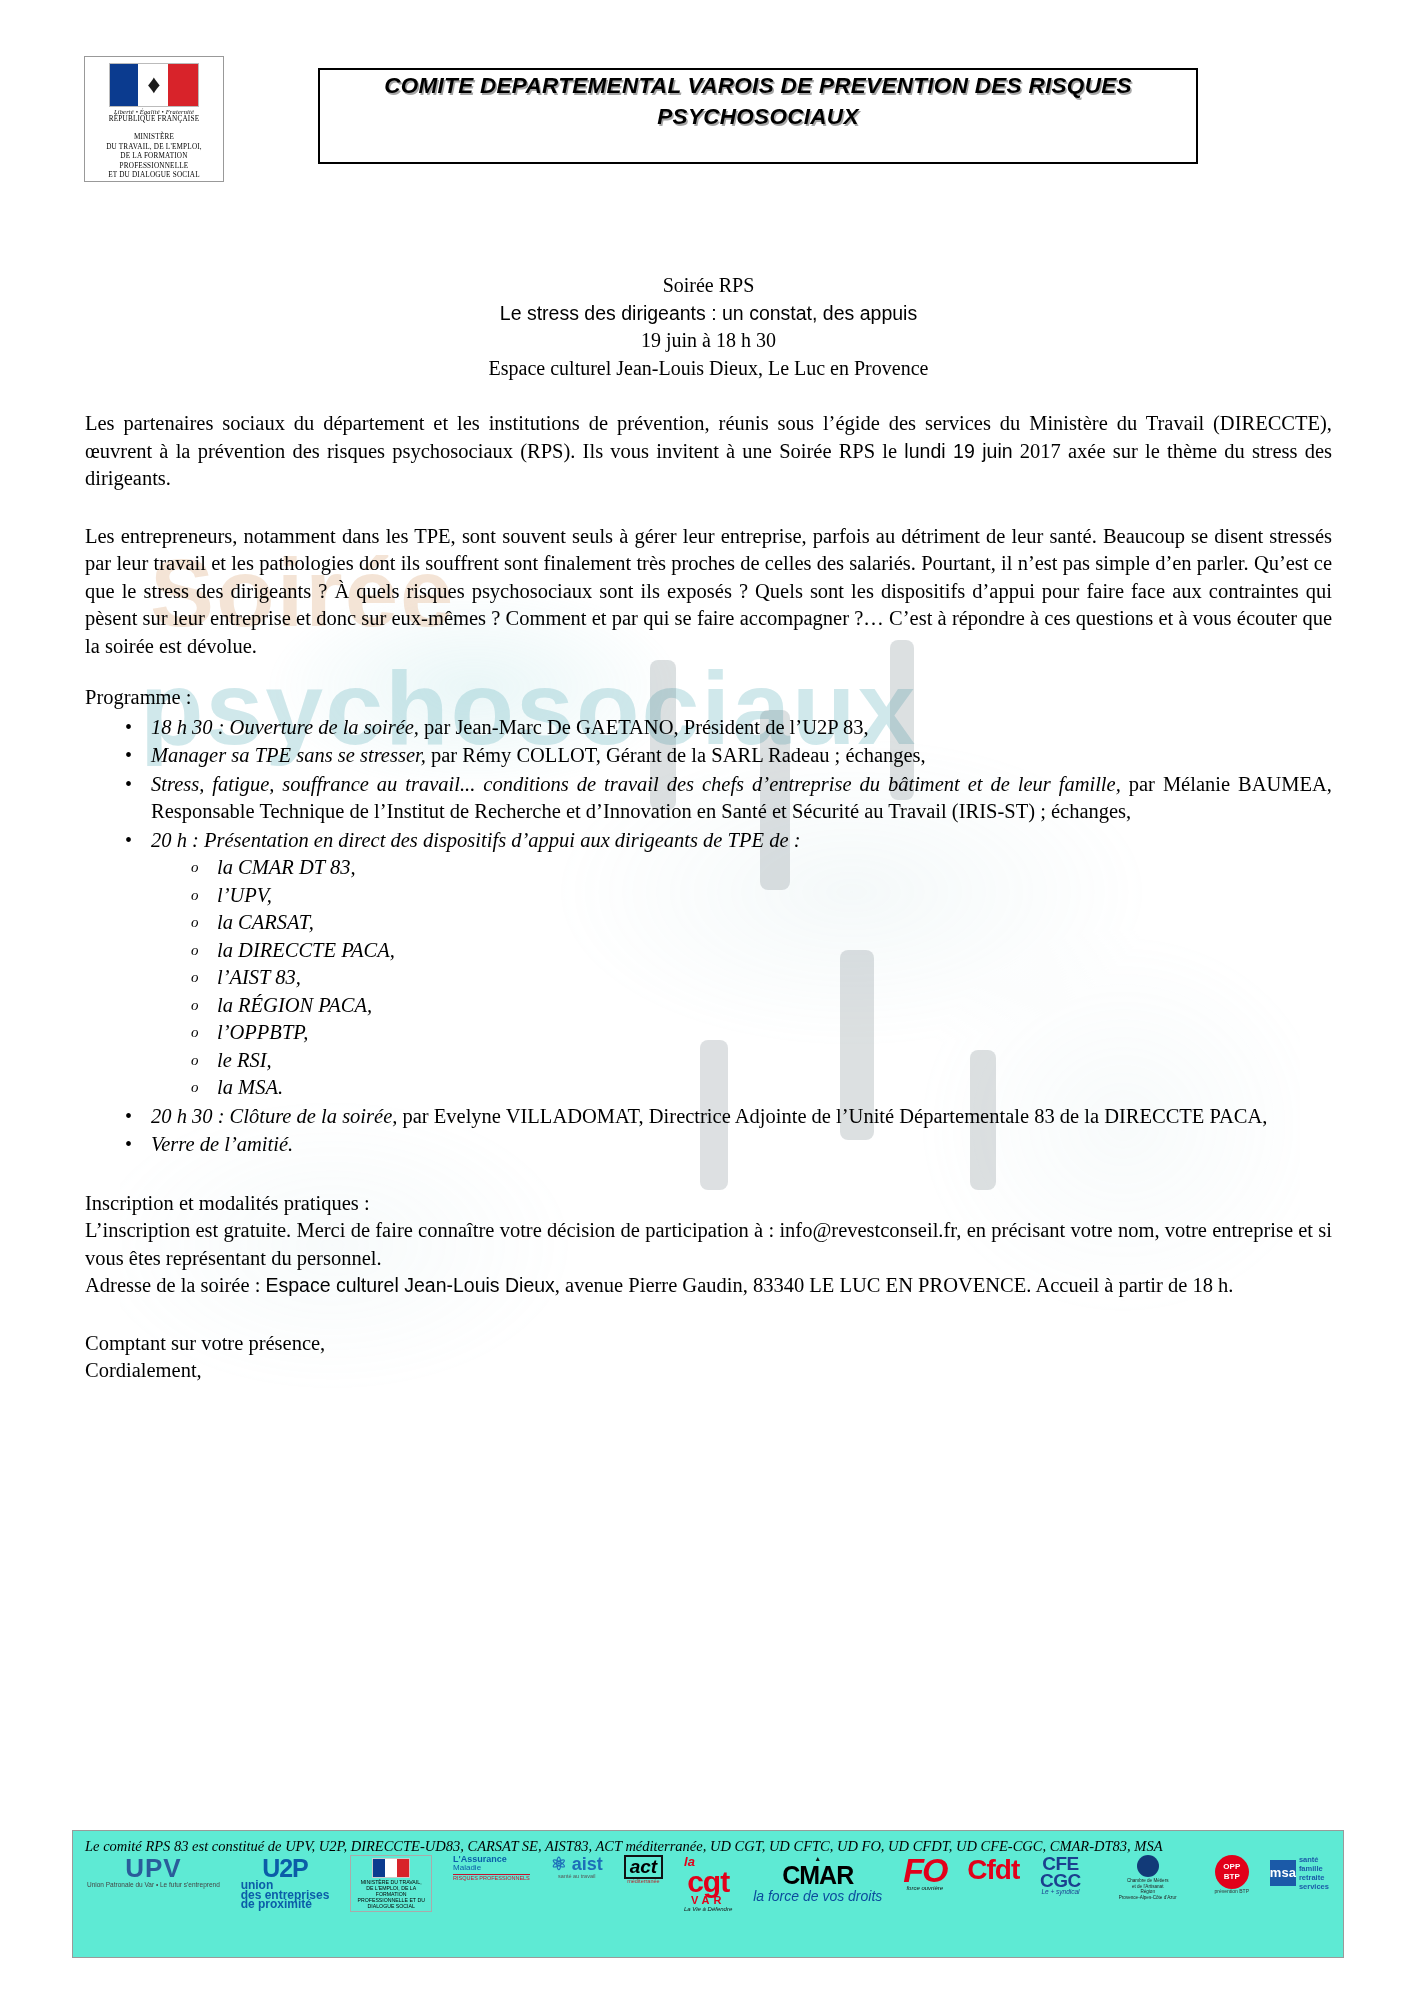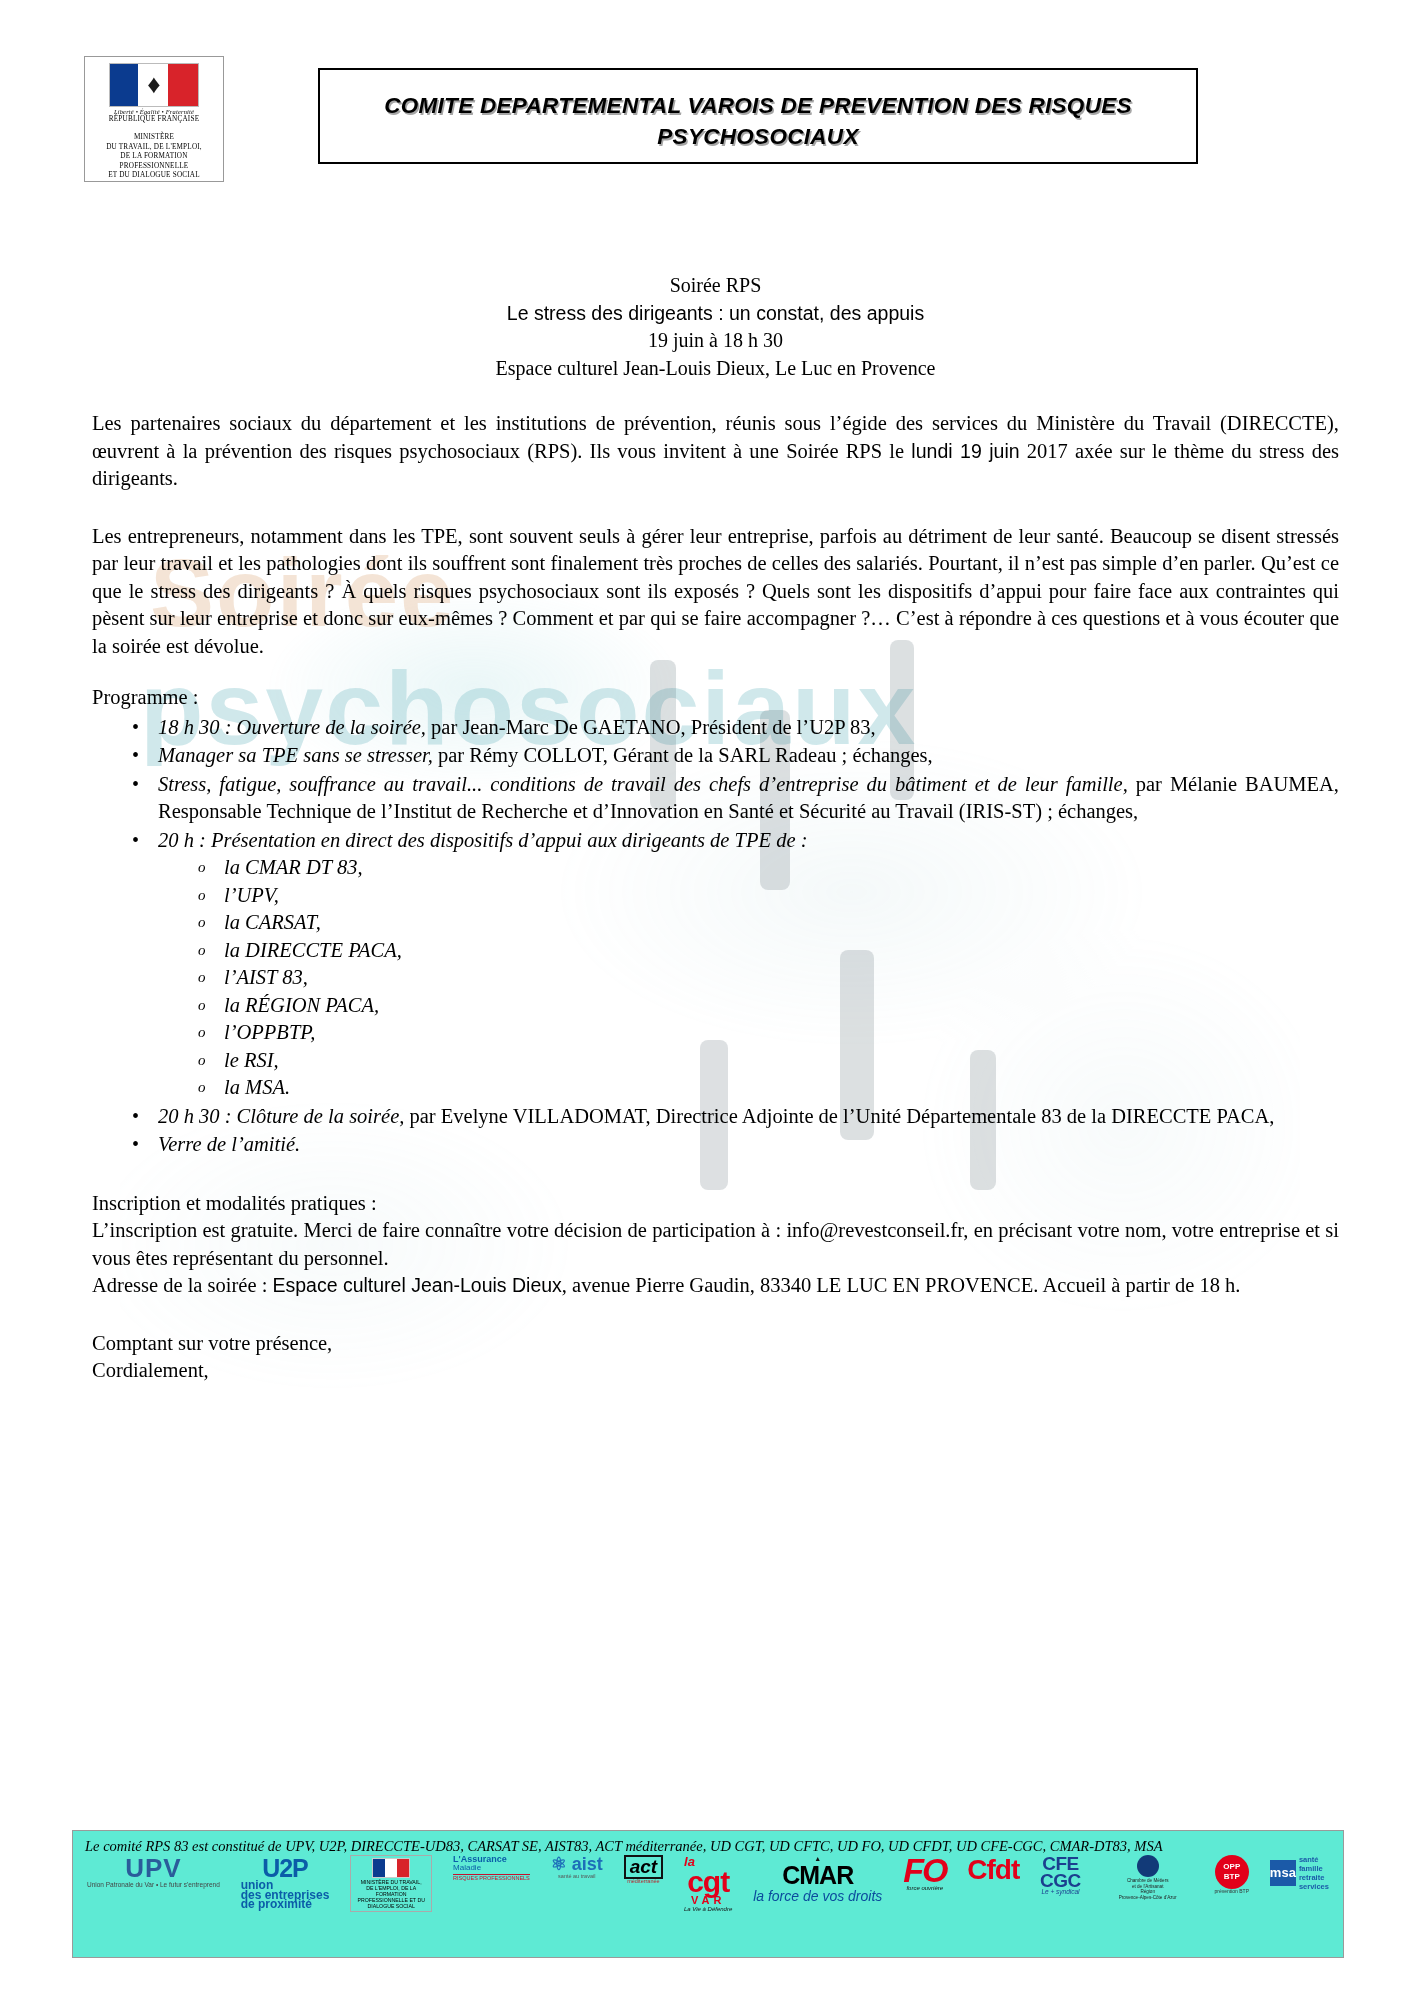--- a/index.html
+++ b/index.html
@@ -93,28 +93,28 @@
     border-bottom:5px solid #000;
     z-index:-1;
   }
   .title-inner {
     font-family:"Liberation Sans", sans-serif;
     font-weight:bold;
     font-style:italic;
     font-size:22.5px;
     line-height:31px;
     text-align:center;
-    padding-top:20px;
+    padding-top:0;
     letter-spacing:0.3px;
     text-shadow:1.5px 1.5px 0 rgba(150,150,150,0.85);
   }
 
   
   .content {
-    position:absolute; left:92px; top:272px; width:1247px;
+    position:absolute; left:85px; top:272px; width:1247px;
     font-size:20.5px;
     line-height:27.5px;
   }
   .centered { text-align:center; }
   .c-sans { font-family:"Liberation Sans", sans-serif; font-size:19.5px; }
   .c-serif { font-family:"Liberation Serif", serif; font-size:20px; }
   .lead-block { margin-top:0; }
   .lead-block div { margin:0; }
 
   p.para {

